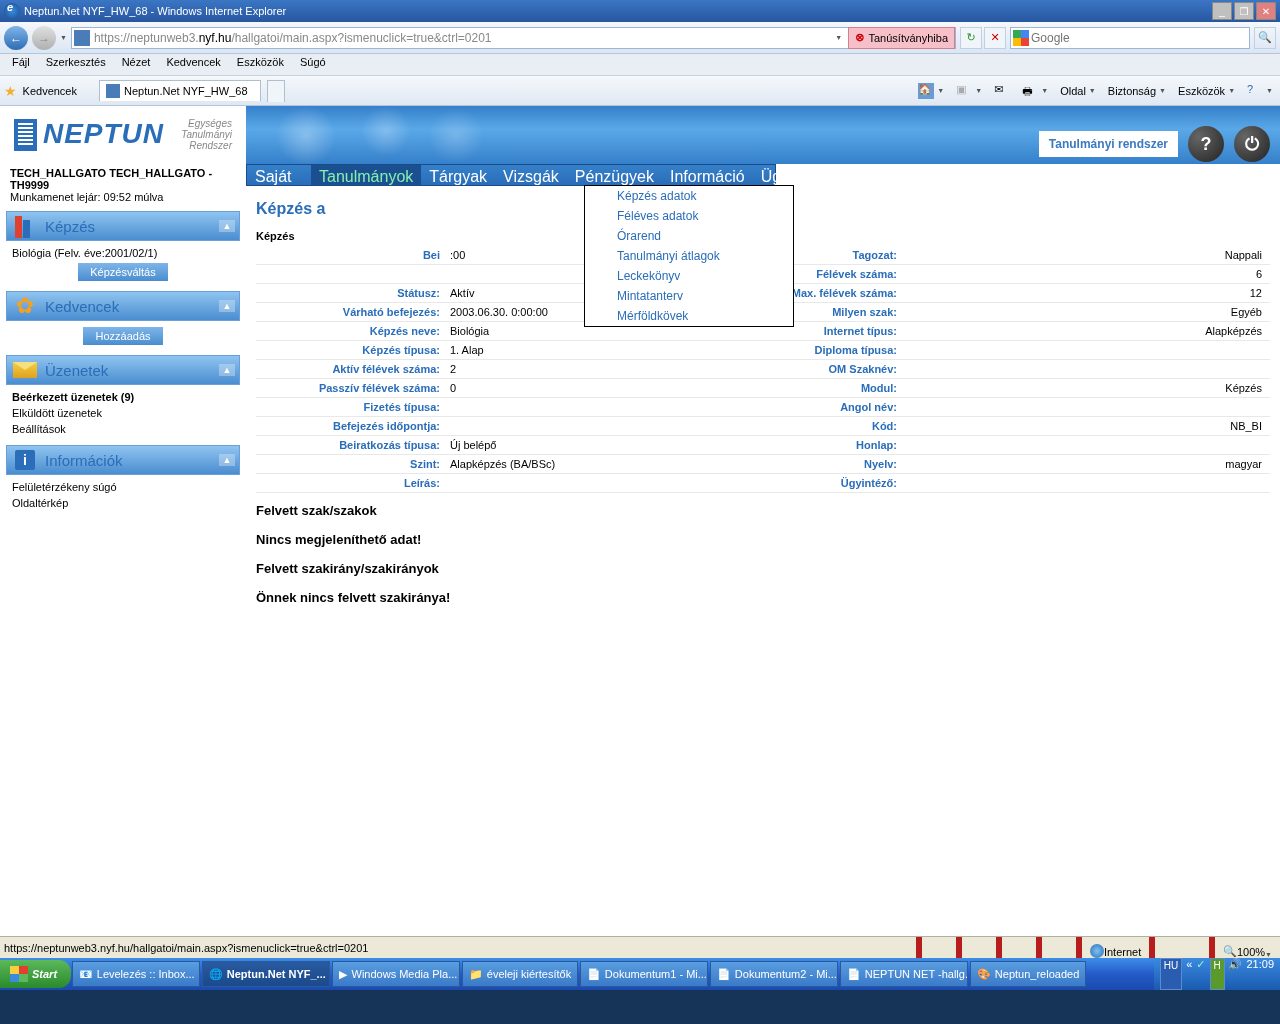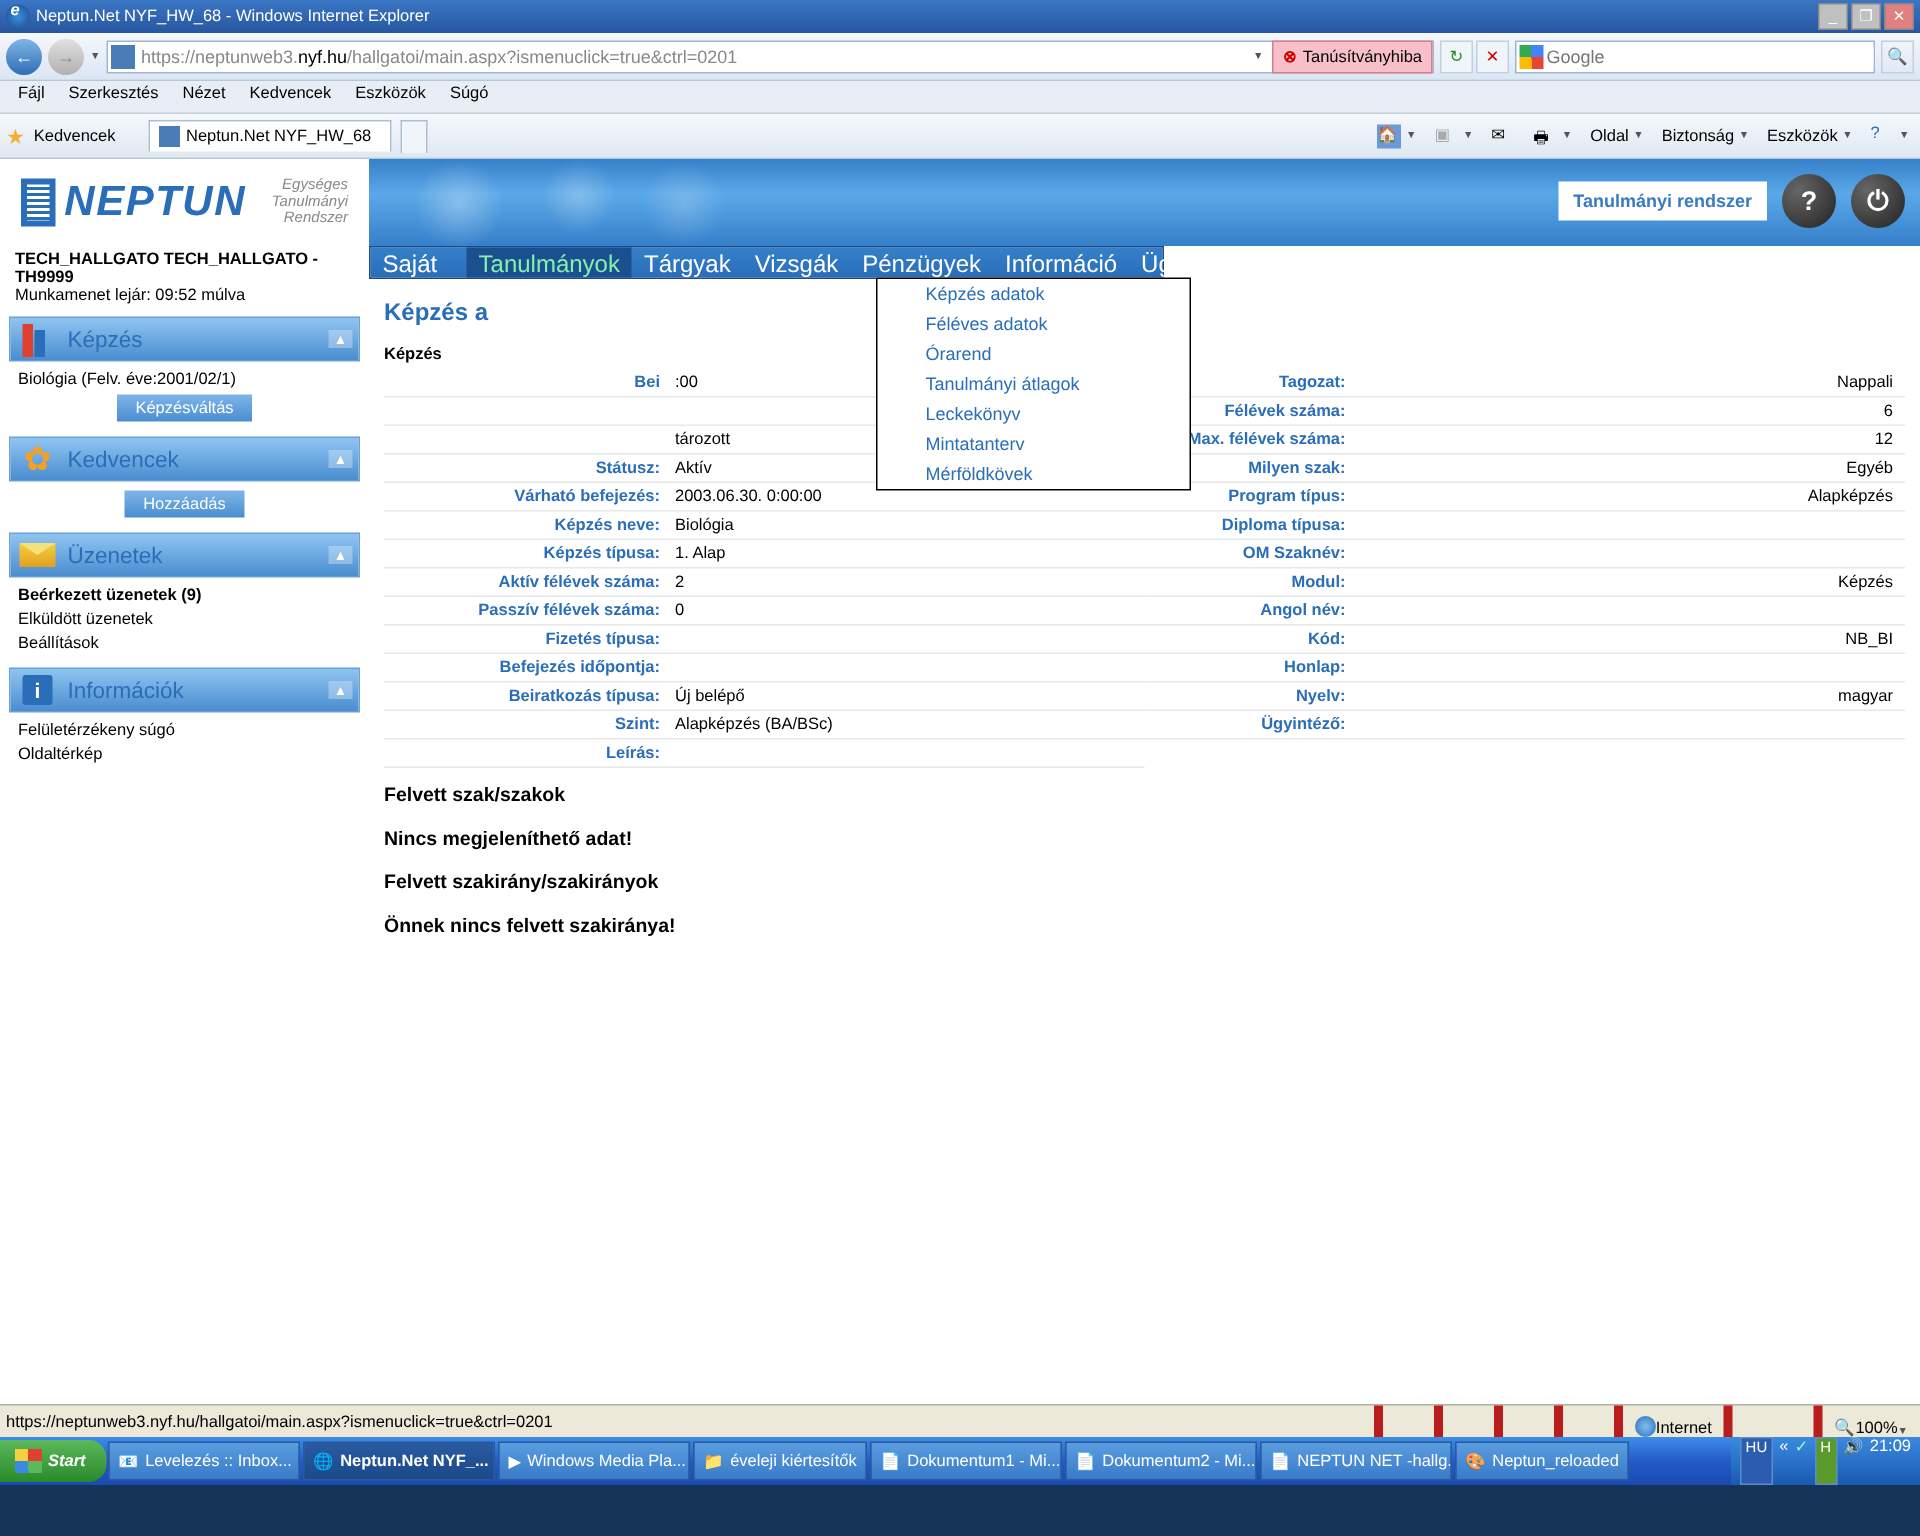--- a/index.html
+++ b/index.html
@@ -74,21 +74,21 @@
 .book-b { position: absolute; left: 12px; bottom: 0; width: 7px; height: 18px; background: #2a6db8; }
 .fav-flower { color: #f5a020; font-size: 22px; }
 .mail-ic { width: 24px; height: 16px; background: linear-gradient(#f5d040, #e0a020); position: relative; }
 .mail-ic::after { content:""; position: absolute; left:0; top:0; width:0; height:0; border-left: 12px solid transparent; border-right: 12px solid transparent; border-top: 8px solid #f5e080; }
 .info-ic { width: 20px; height: 20px; background: #2a6db8; color: #fff; display: flex; align-items: center; justify-content: center; font-weight: bold; border-radius: 2px; font-size: 14px; }
 
 
 .main-panel { flex: 1; background: #fff; position: relative; }
 .main-header-bg { height: 58px; background: linear-gradient(#3580ca, #5aa8e8 40%, #3580ca); position: relative; overflow: hidden; }
 .main-header-bg::before { content:""; position: absolute; left:0; top:0; width: 400px; height: 58px; background: radial-gradient(circle at 60px 30px, rgba(255,255,255,0.3) 0, transparent 30px), radial-gradient(circle at 140px 25px, rgba(255,255,255,0.25) 0, transparent 25px), radial-gradient(circle at 210px 30px, rgba(255,255,255,0.2) 0, transparent 28px); }
-.header-right { position: absolute; right: 10px; top: 10px; display: flex; align-items: center; gap: 10px; }
+.header-right { position: absolute; right: 10px; top: 20px; display: flex; align-items: center; gap: 10px; }
 .sys-label { background: #fff; color: #3a7ac0; padding: 6px 10px; font-size: 12px; font-weight: bold; }
 .round-btn { width: 36px; height: 36px; border-radius: 50%; background: radial-gradient(circle at 30% 30%, #666, #222); display: flex; align-items: center; justify-content: center; color: #fff; font-size: 18px; font-weight: bold; }
 
 .main-menu { background: linear-gradient(#3580ca, #2a6db8); height: 22px; border: 1px solid #1a4a8a; display: flex; position: absolute; top: 58px; left: 0; width: 530px; }
 .main-menu .mm-item { color: #fff; padding: 3px 8px; font-size: 16px; }
 .main-menu .mm-item.active { background: #1a5090; color: #86efac; }
 
 .dropdown { position: absolute; top: 79px; left: 338px; width: 210px; background: #fff; border: 1px solid #000; z-index: 10; }
 .dropdown .dd-item { padding: 3px 32px; color: #2a6db8; font-size: 12px; }
 
@@ -330,24 +330,20 @@
       <div class="data-col" id="left-col">
           <div class="data-row">
             <span class="dl">Bei</span>
             <span class="dv">:00</span>
           </div>
           <div class="data-row">
             <span class="dl"></span>
             <span class="dv"></span>
           </div>
           <div class="data-row">
-            <span class="dl"></span>
-            <span class="dv">tározott</span>
-          </div>
-          <div class="data-row">
             <span class="dl">Státusz:</span>
             <span class="dv">Aktív</span>
           </div>
           <div class="data-row">
             <span class="dl">Várható befejezés:</span>
             <span class="dv">2003.06.30. 0:00:00</span>
           </div>
           <div class="data-row">
             <span class="dl">Képzés neve:</span>
             <span class="dv">Biológia</span>
@@ -396,21 +392,21 @@
           </div>
           <div class="data-row">
             <span class="dl">Max. félévek száma:</span>
             <span class="dv" style="text-align:right;padding-right:8px">12</span>
           </div>
           <div class="data-row">
             <span class="dl">Milyen szak:</span>
             <span class="dv" style="text-align:right;padding-right:8px">Egyéb</span>
           </div>
           <div class="data-row">
-            <span class="dl">Program típus:</span>
+            <span class="dl">Internet típus:</span>
             <span class="dv" style="text-align:right;padding-right:8px">Alapképzés</span>
           </div>
           <div class="data-row">
             <span class="dl">Diploma típusa:</span>
             <span class="dv" style="text-align:right;padding-right:8px"></span>
           </div>
           <div class="data-row">
             <span class="dl">OM Szaknév:</span>
             <span class="dv" style="text-align:right;padding-right:8px"></span>
           </div>

